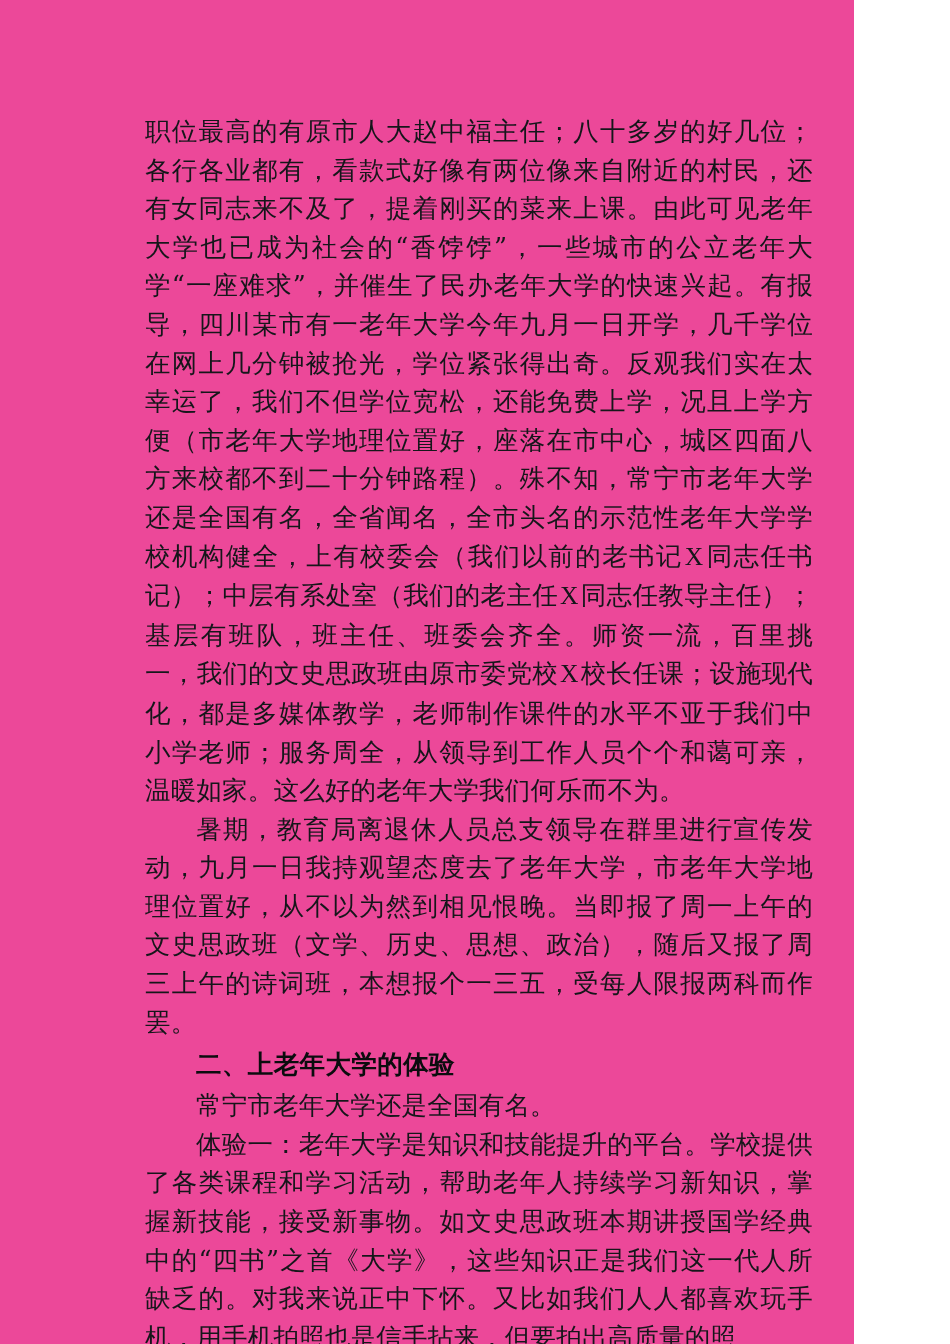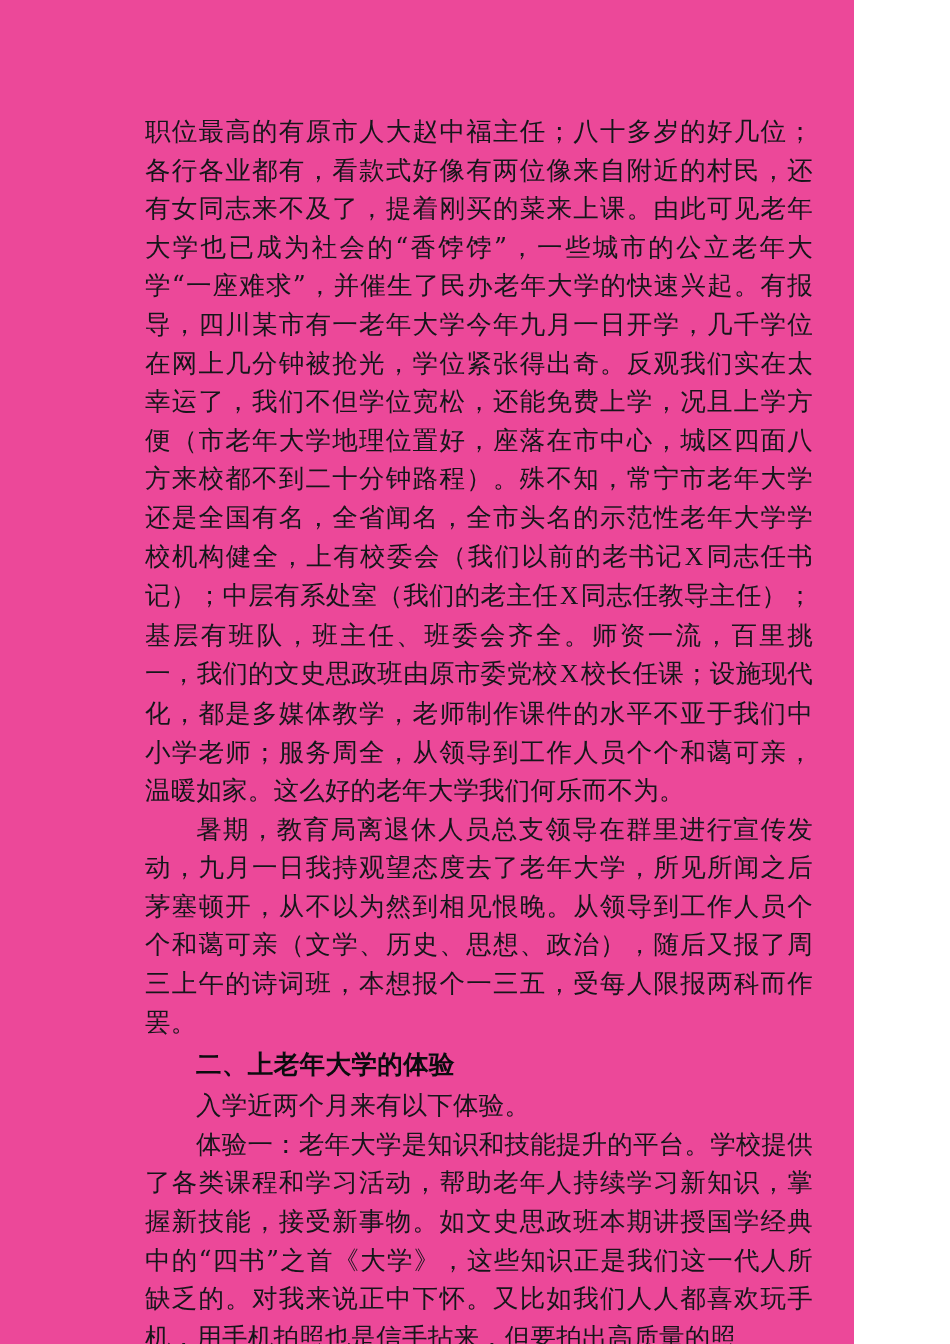--- a/index.html
+++ b/index.html
@@ -60,18 +60,18 @@
     margin: 2px 0 1px 0;
     letter-spacing: 0.4px;
   }
 </style>
 </head>
 <body>
 
 <div class="page">
   <div class="text-column" id="text-column">
       <p class="para no-indent"><span>职位最高的有原市人大赵中福主任；八十多岁的好几位；各行各业都有，看款式好像有两位像来自附近的村民，还有女同志来不及了，提着刚买的菜来上课。由此可见老年大学也已成为社会的“香饽饽”，一些城市的公立老年大学“一座难求”，并催生了民办老年大学的快速兴起。有报导，四川某市有一老年大学今年九月一日开学，几千学位在网上几分钟被抢光，学位紧张得出奇。反观我们实在太幸运了，我们不但学位宽松，还能免费上学，况且上学方便（市老年大学地理位置好，座落在市中心，城区四面八方来校都不到二十分钟路程）。殊不知，常宁市老年大学还是全国有名，全省闻名，全市头名的示范性老年大学学校机构健全，上有校委会（我们以前的老书记</span><span class="latin">X</span><span>同志任书记）；中层有系处室（我们的老主任</span><span class="latin">X</span><span>同志任教导主任）；基层有班队，班主任、班委会齐全。师资一流，百里挑一，我们的文史思政班由原市委党校</span><span class="latin">X</span><span>校长任课；设施现代化，都是多媒体教学，老师制作课件的水平不亚于我们中小学老师；服务周全，从领导到工作人员个个和蔼可亲，温暖如家。这么好的老年大学我们何乐而不为。</span></p>
-      <p class="para"><span>暑期，教育局离退休人员总支领导在群里进行宣传发动，九月一日我持观望态度去了老年大学，所见所闻之后茅塞顿开，从不以为然到相见恨晚。从领导到工作人员个个和蔼可亲（文学、历史、思想、政治），随后又报了周三上午的诗词班，本想报个一三五，受每人限报两科而作罢。</span></p>
+      <p class="para"><span>暑期，教育局离退休人员总支领导在群里进行宣传发动，九月一日我持观望态度去了老年大学，市老年大学地理位置好，从不以为然到相见恨晚。当即报了周一上午的文史思政班（文学、历史、思想、政治），随后又报了周三上午的诗词班，本想报个一三五，受每人限报两科而作罢。</span></p>
       <div class="heading">二、上老年大学的体验</div>
-      <p class="para"><span>入学近两个月来有以下体验。</span></p>
+      <p class="para"><span>常宁市老年大学还是全国有名。</span></p>
       <p class="para"><span>体验一：老年大学是知识和技能提升的平台。学校提供了各类课程和学习活动，帮助老年人持续学习新知识，掌握新技能，接受新事物。如文史思政班本期讲授国学经典中的“四书”之首《大学》，这些知识正是我们这一代人所缺乏的。对我来说正中下怀。又比如我们人人都喜欢玩手机，用手机拍照也是信手拈来，但要拍出高质量的照</span></p>
     </div>
 </div>
 
 </body></html>

